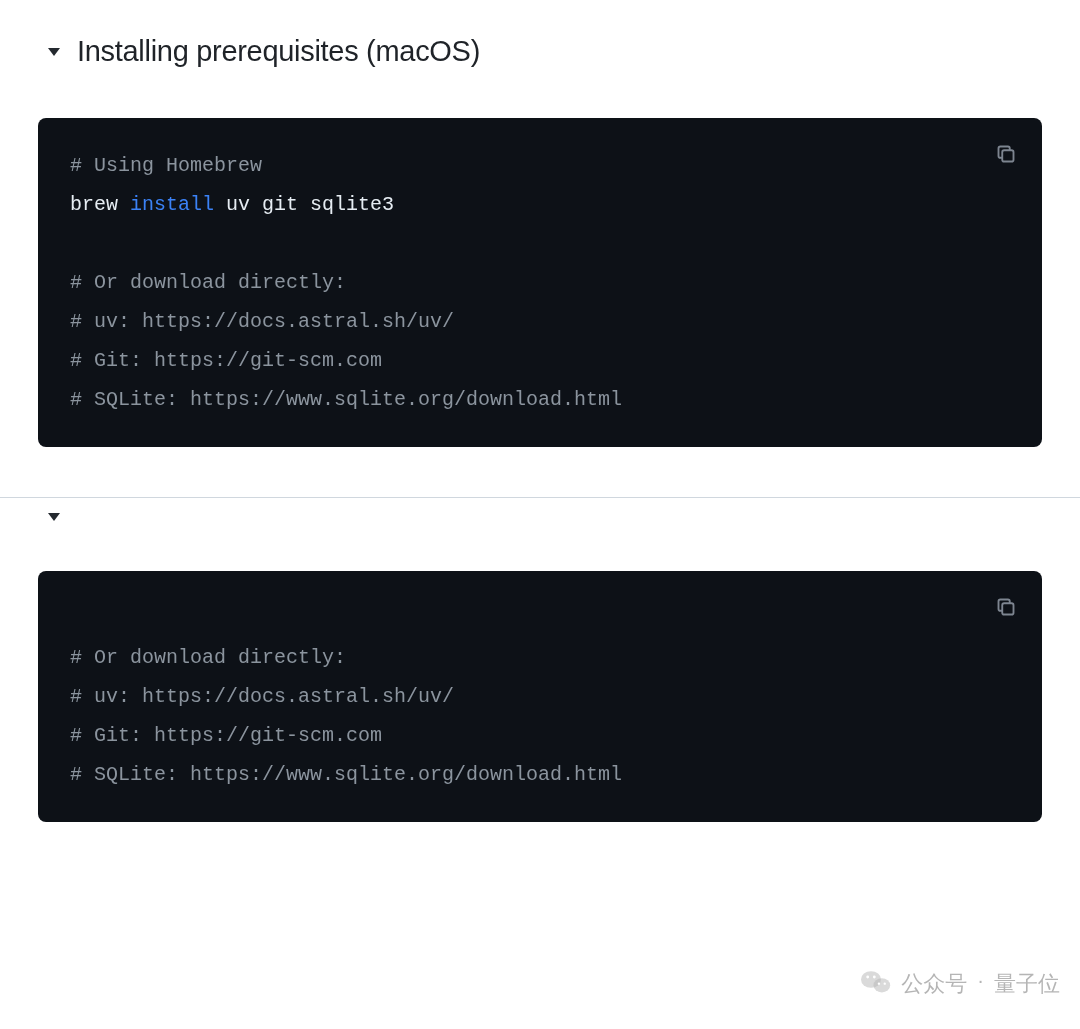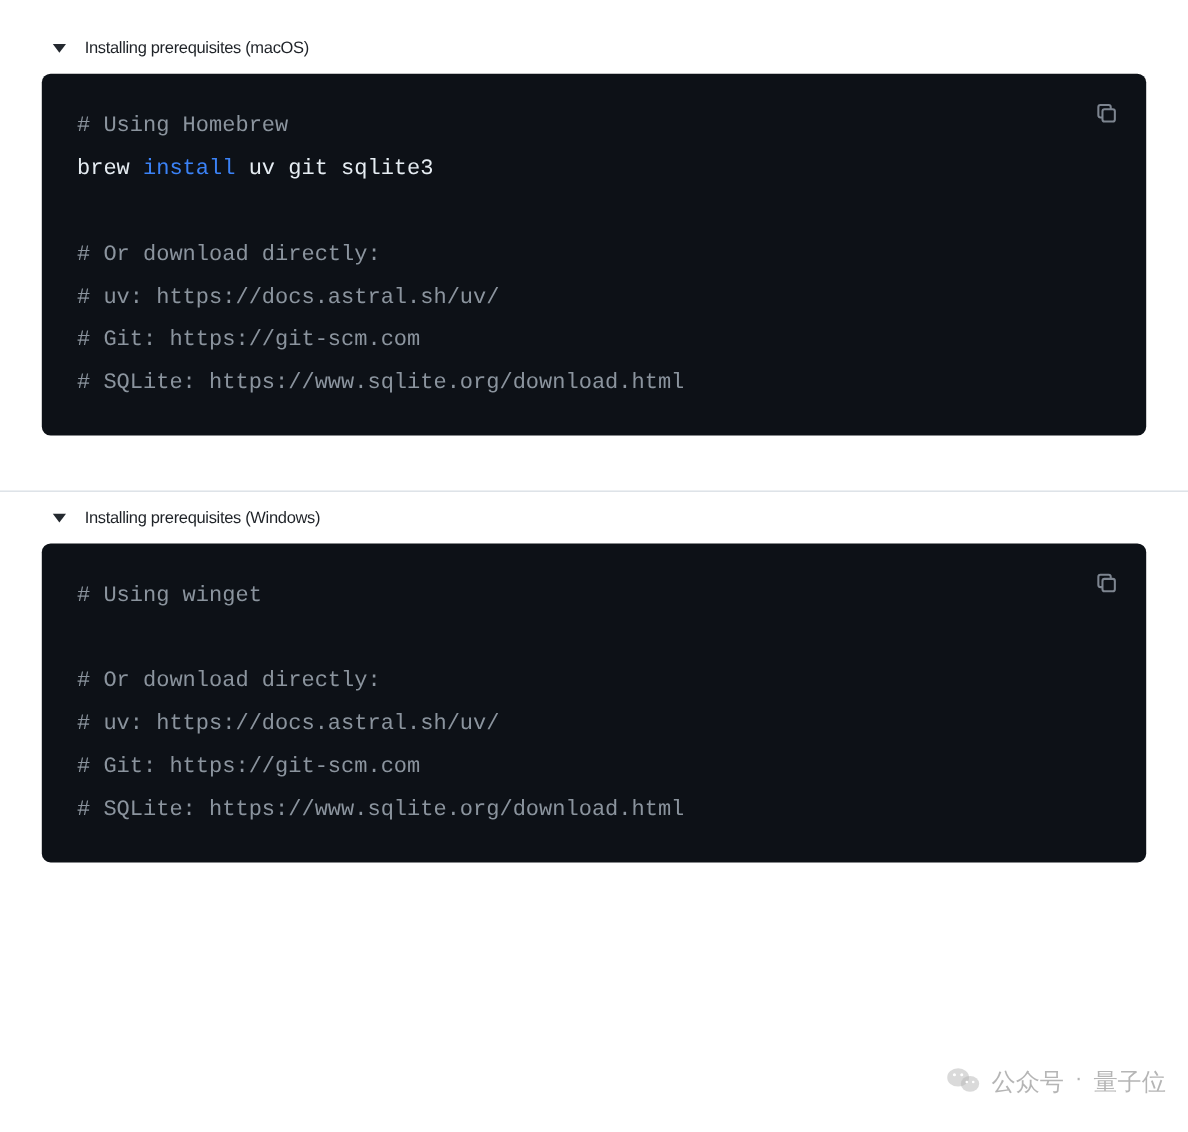--- a/index.html
+++ b/index.html
@@ -34,31 +34,32 @@
     
     .triangle {
       width: 0;
       height: 0;
       border-left: 6px solid transparent;
       border-right: 6px solid transparent;
       border-top: 8px solid #24292f;
     }
     
     .section-title {
-      font-size: 15px;
+      font-size: 29px;
       font-weight: 400;
       color: #1f2328;
       letter-spacing: -0.3px;
     }
     
     .code-block {
       position: relative;
       background: #0d1117;
       border-radius: 8px;
       padding: 28px 32px;
+      margin-top: 35px;
       margin-bottom: 50px;
       font-family: "SFMono-Regular", Consolas, "Liberation Mono", Menlo, monospace;
       font-size: 20px;
       line-height: 1.95;
       color: #e6edf3;
     }
     
     .code-block .copy-btn {
       position: absolute;
       top: 22px;
@@ -141,30 +142,28 @@
         <div class="code-line">&nbsp;</div>
         <div class="code-line"><span class="comment"># Or download directly:</span></div>
         <div class="code-line"><span class="comment"># uv: https://docs.astral.sh/uv/</span></div>
         <div class="code-line"><span class="comment"># Git: https://git-scm.com</span></div>
         <div class="code-line"><span class="comment"># SQLite: https://www.sqlite.org/download.html</span></div>
       </div>
     </div>
     <div class="section">
       <div class="section-header">
         <div class="triangle"></div>
-        <div class="section-title">Installing prerequisites (Windows)</div>
       </div>
       <div class="code-block">
         <div class="copy-btn">
           <svg viewBox="0 0 16 16" fill="none" stroke="currentColor" stroke-width="1.5">
     <rect x="5" y="5" width="9" height="9" rx="1.5"></rect>
     <path d="M11 5V3.5C11 2.67 10.33 2 9.5 2H3.5C2.67 2 2 2.67 2 3.5V9.5C2 10.33 2.67 11 3.5 11H5"></path>
   </svg>
         </div>
-        <div class="code-line"><span class="comment"># Using winget</span></div>
         <div class="code-line">&nbsp;</div>
         <div class="code-line"><span class="comment"># Or download directly:</span></div>
         <div class="code-line"><span class="comment"># uv: https://docs.astral.sh/uv/</span></div>
         <div class="code-line"><span class="comment"># Git: https://git-scm.com</span></div>
         <div class="code-line"><span class="comment"># SQLite: https://www.sqlite.org/download.html</span></div>
       </div>
     </div>
   </div>
 
 <div class="watermark">

